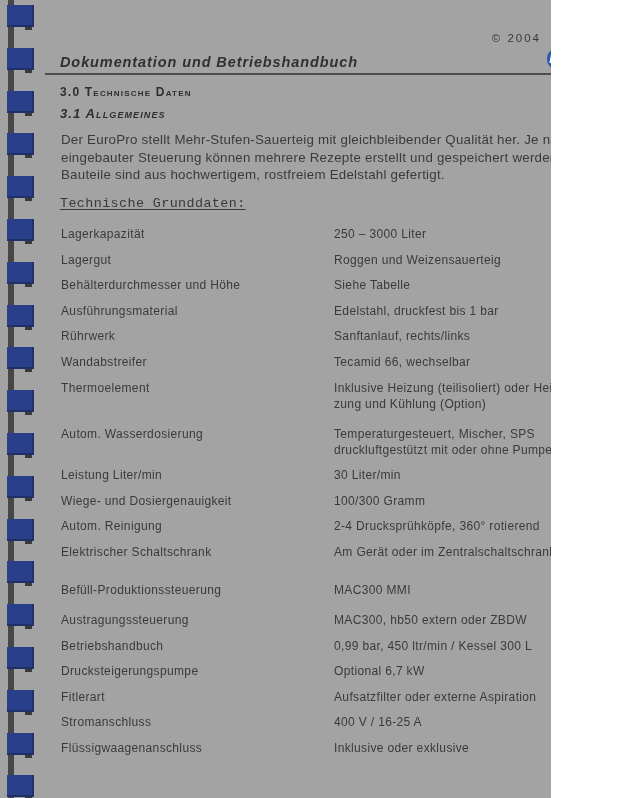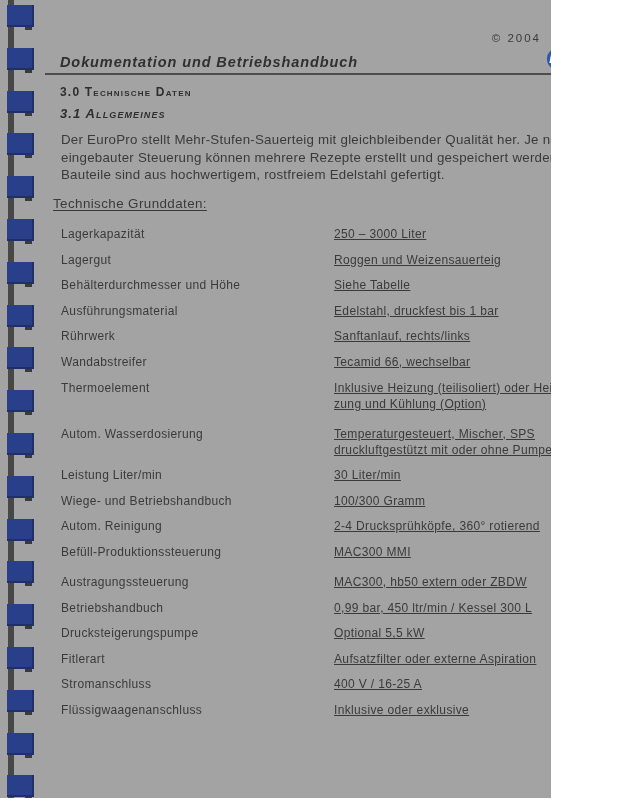--- a/index.html
+++ b/index.html
@@ -107,45 +107,46 @@
     top: 131px; left: 61px;
     width: 567px;
     font-size: 13.3px;
     line-height: 17.6px;
     letter-spacing: 0.25px;
     color: #3a3a3a;
   }
 
   .grunddaten-heading {
     position: absolute;
-    top: 196px; left: 53px;
+    top: 196px; left: 60px;
     font-size: 13.4px;
     letter-spacing: 0.4px;
     text-decoration: underline;
     text-underline-offset: 2px;
     color: #3a3a3a;
+    font-family: Liberation Mono, monospace;
   }
 
   .specs {
     position: absolute;
     top: 226px; left: 61px;
     width: 573px;
     font-size: 12px;
     letter-spacing: 0.35px;
     color: #3a3a3a;
   }
   .spec-row {
     display: grid;
     grid-template-columns: 273px 1fr;
     line-height: 16px;
     margin-bottom: 9.6px;
   }
   .spec-row.g14 { margin-bottom: 14px; }
   .spec-row.g21 { margin-bottom: 22px; }
-  .spec-value { white-space: pre-line; text-decoration: underline; }
+  .spec-value { white-space: pre-line; }
 </style>
 </head>
 <body>
 
 <div class="page">
 
   <div class="spine"></div>
   <div id="binding">
       <div class="tooth" style="top: 5px;"></div>
       <div class="tooth" style="top: 47.8px;"></div>
@@ -222,42 +223,46 @@
     <div class="spec-row">
       <div class="spec-label">Autom. Wasserdosierung</div>
       <div class="spec-value">Temperaturgesteuert, Mischer, SPS
 druckluftgestützt mit oder ohne Pumpe</div>
     </div>
     <div class="spec-row">
       <div class="spec-label">Leistung Liter/min</div>
       <div class="spec-value">30 Liter/min</div>
     </div>
     <div class="spec-row">
-      <div class="spec-label">Wiege- und Betriebshandbuch</div>
+      <div class="spec-label">Wiege- und Dosiergenauigkeit</div>
       <div class="spec-value">100/300 Gramm</div>
     </div>
     <div class="spec-row">
       <div class="spec-label">Autom. Reinigung</div>
       <div class="spec-value">2-4 Drucksprühköpfe, 360° rotierend</div>
+    </div>
+    <div class="spec-row g21">
+      <div class="spec-label">Elektrischer Schaltschrank</div>
+      <div class="spec-value">Am Gerät oder im Zentralschaltschrank</div>
     </div>
     <div class="spec-row g14">
       <div class="spec-label">Befüll-Produktionssteuerung</div>
       <div class="spec-value">MAC300 MMI</div>
     </div>
     <div class="spec-row">
       <div class="spec-label">Austragungssteuerung</div>
       <div class="spec-value">MAC300, hb50 extern oder ZBDW</div>
     </div>
     <div class="spec-row">
       <div class="spec-label">Betriebshandbuch</div>
       <div class="spec-value">0,99 bar, 450 ltr/min / Kessel 300 L</div>
     </div>
     <div class="spec-row">
       <div class="spec-label">Drucksteigerungspumpe</div>
-      <div class="spec-value">Optional 5,5 kW</div>
+      <div class="spec-value">Optional 6,7 kW</div>
     </div>
     <div class="spec-row">
       <div class="spec-label">Fitlerart</div>
       <div class="spec-value">Aufsatzfilter oder externe Aspiration</div>
     </div>
     <div class="spec-row">
       <div class="spec-label">Stromanschluss</div>
       <div class="spec-value">400 V / 16-25 A</div>
     </div>
     <div class="spec-row">

